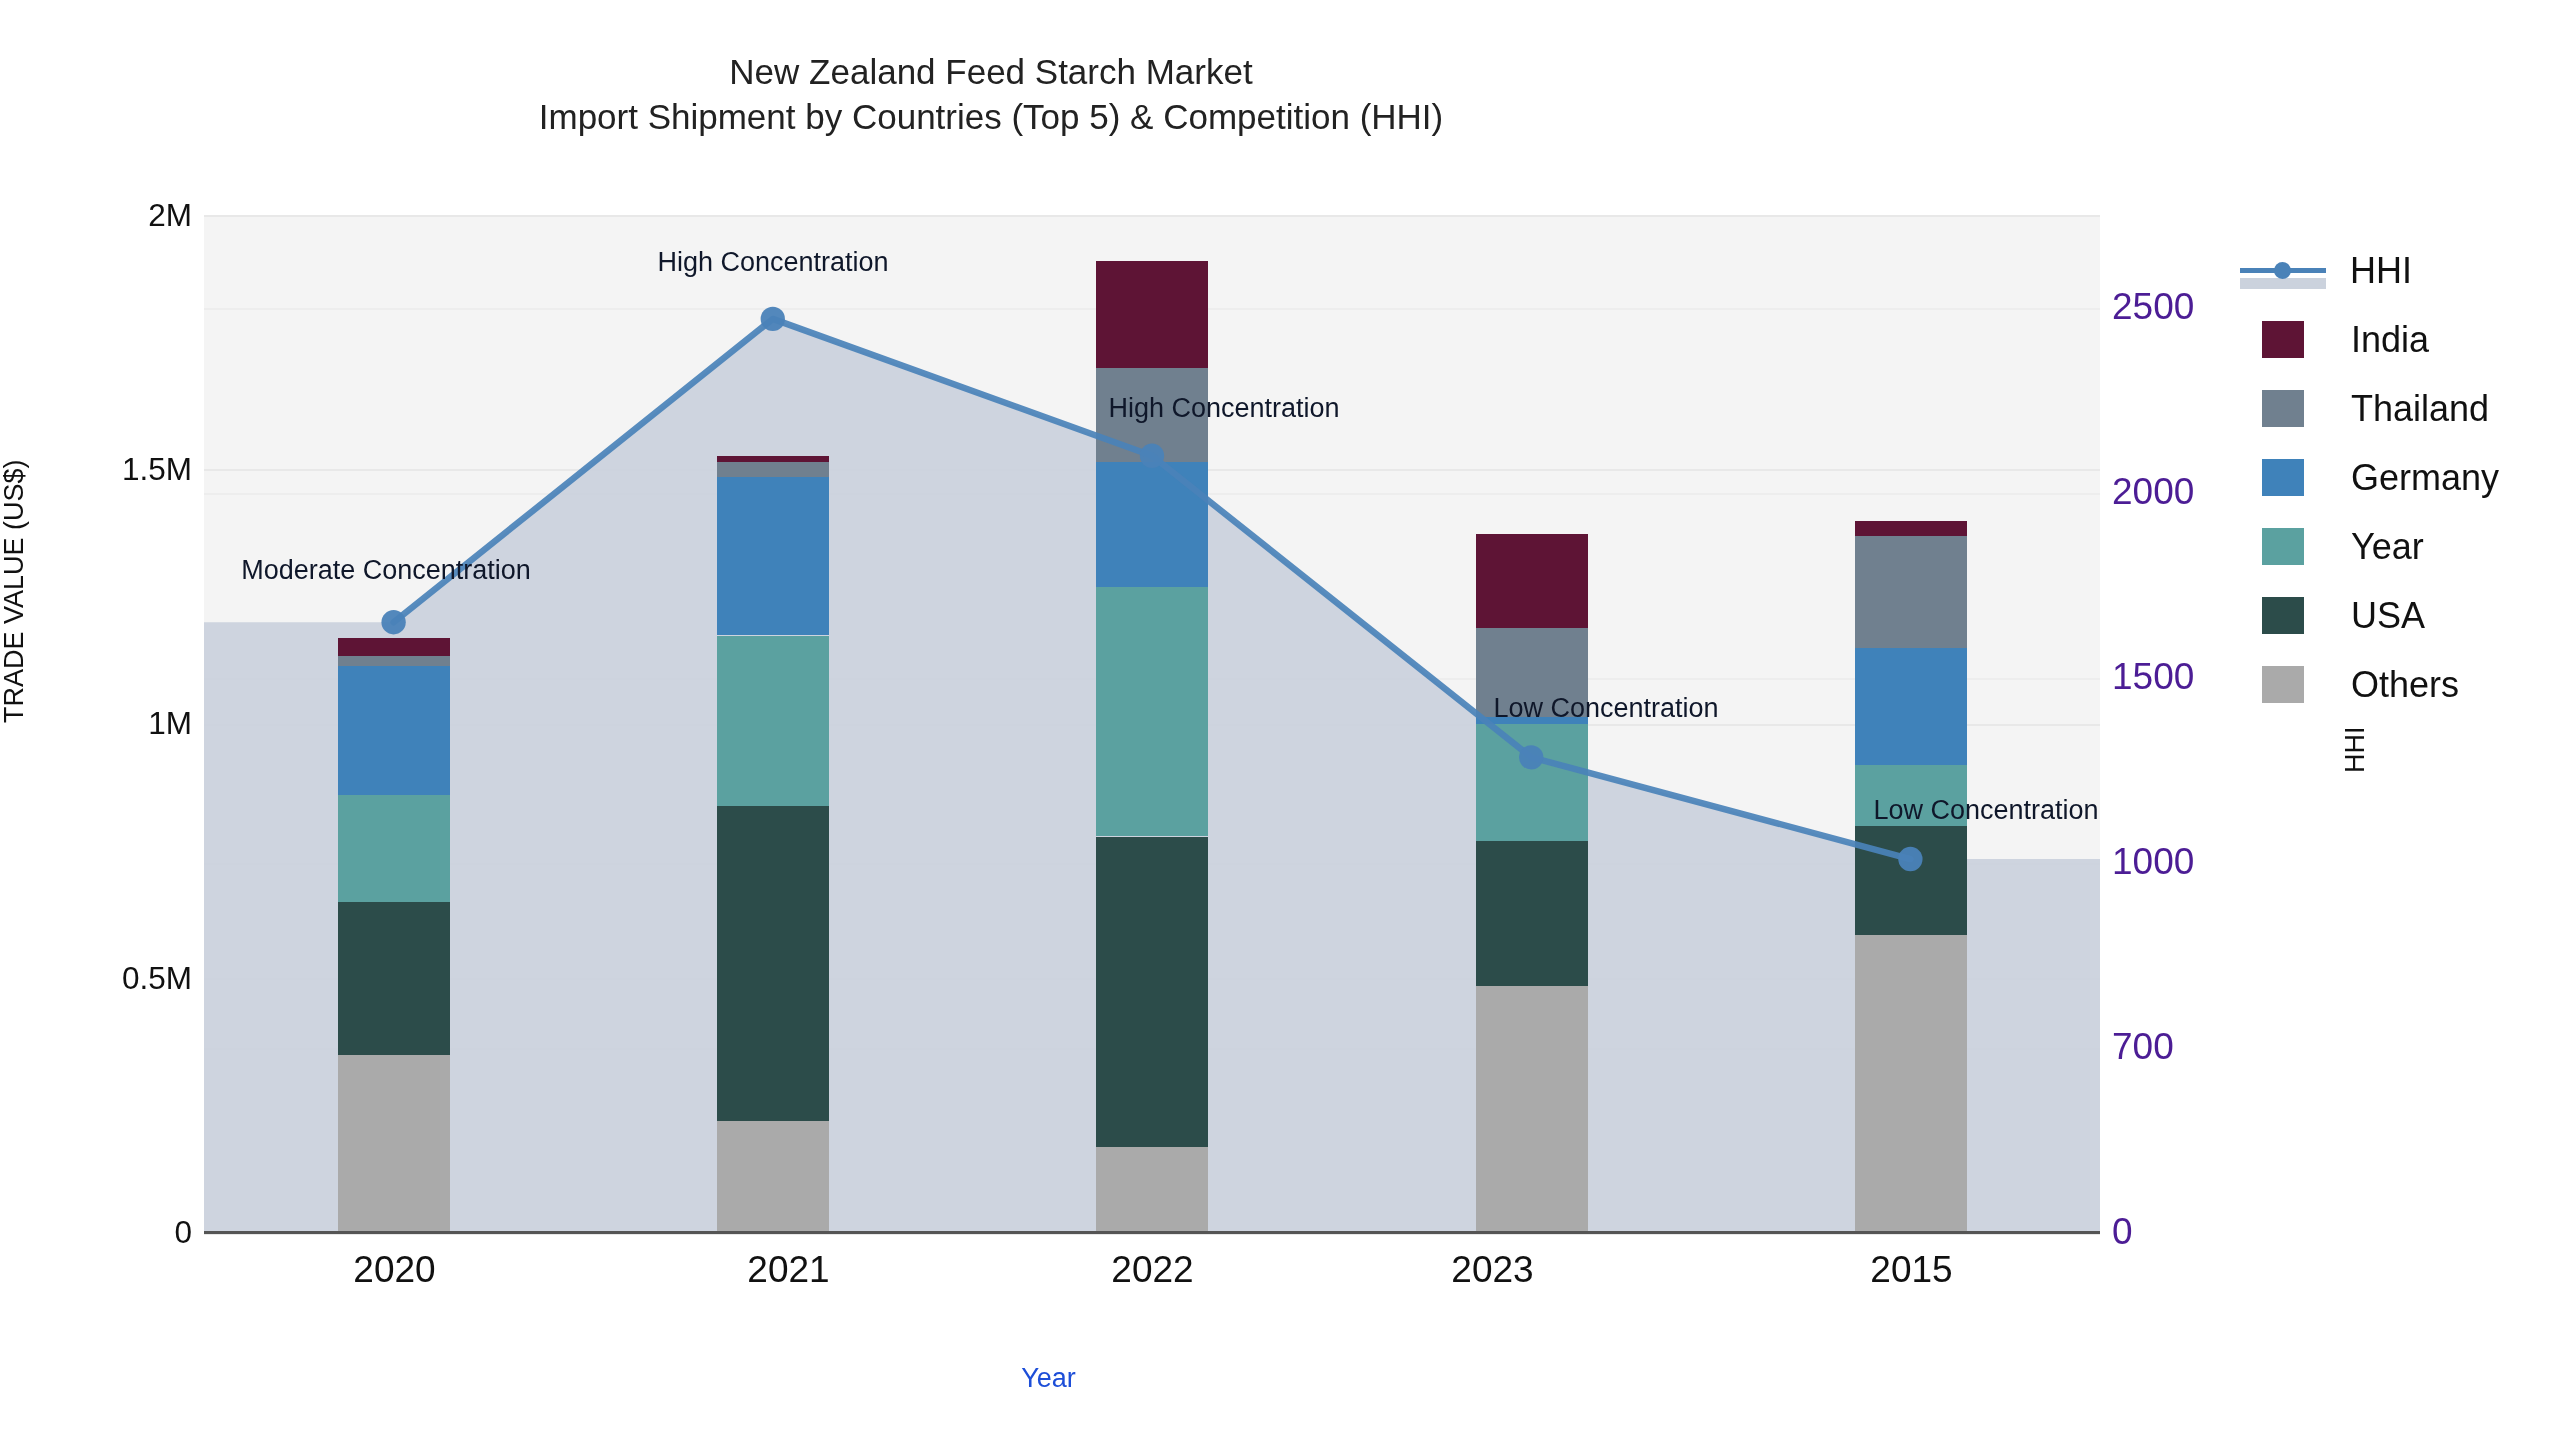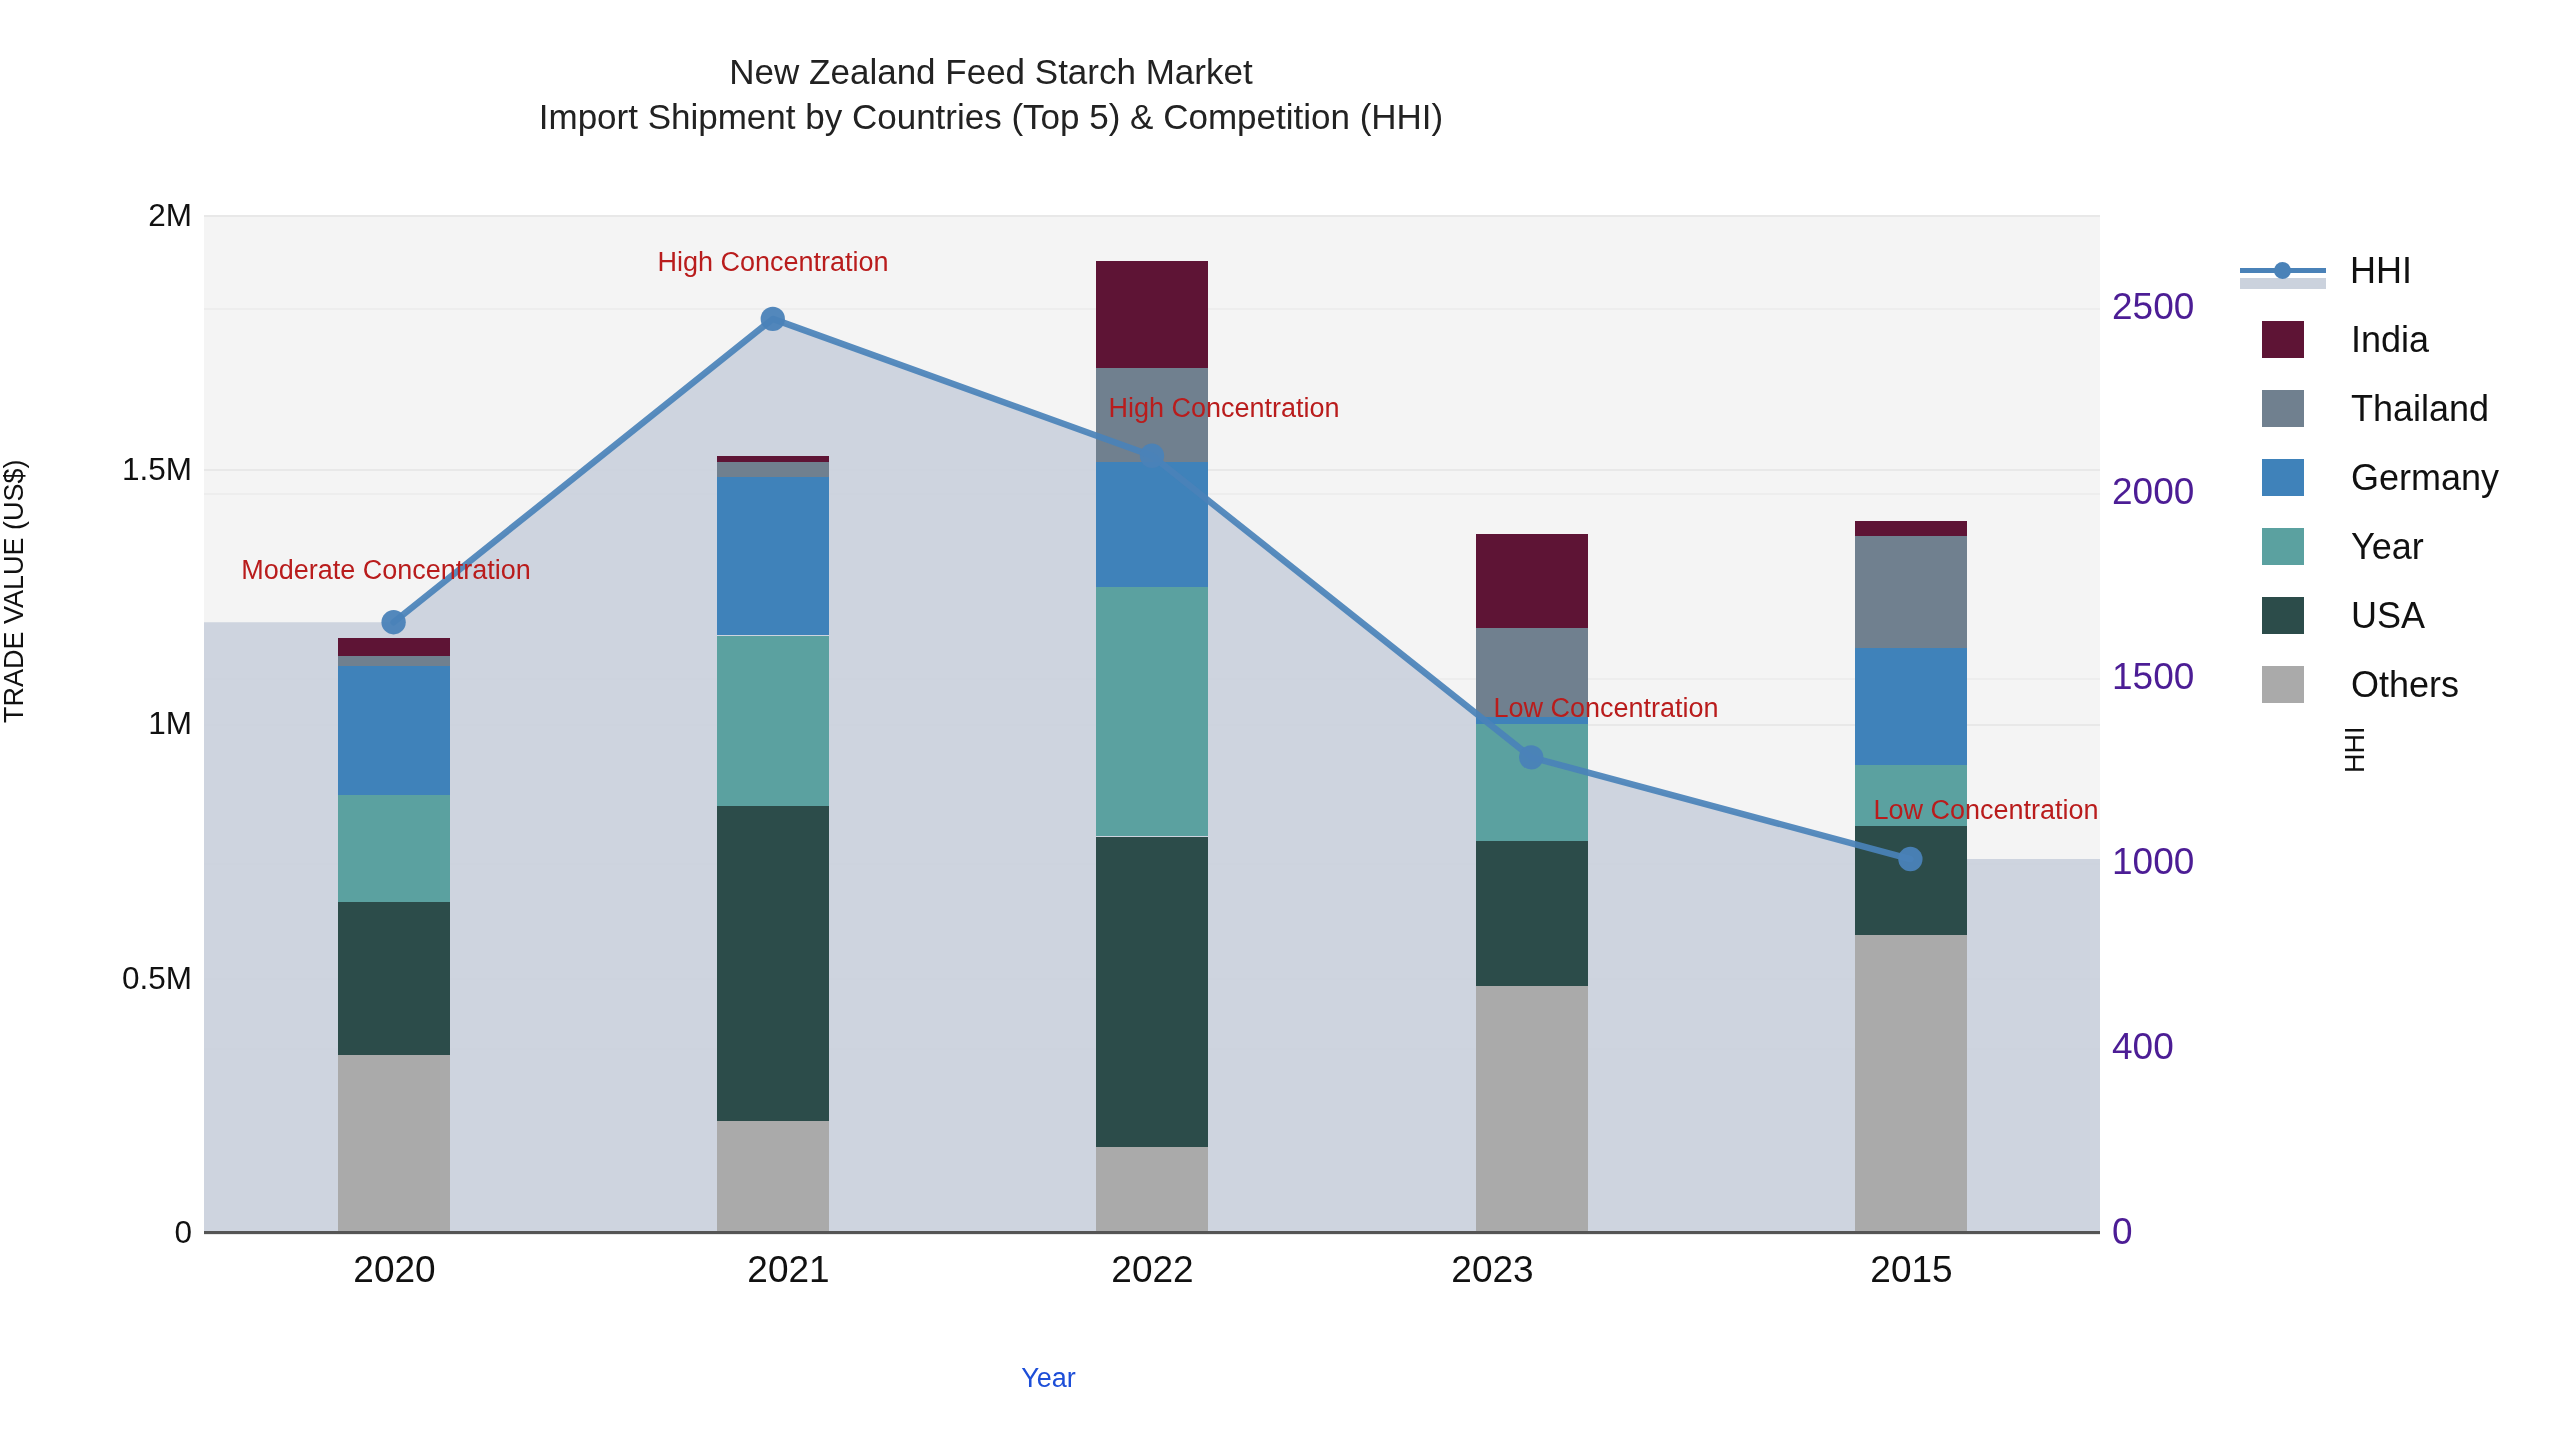--- a/index.html
+++ b/index.html
@@ -25,21 +25,21 @@
   .ylab-right{position:absolute;left:2112px;width:165px;text-align:left;font-size:37px;color:#4c1d95;transform:translateY(-50%);white-space:nowrap;}
 
   .axis-title-y{position:absolute;left:-1.4px;top:723px;transform:rotate(-90deg);transform-origin:left top;font-size:27px;color:#111;white-space:nowrap;}
   .axis-title-y2{position:absolute;left:2340px;top:773px;transform:rotate(-90deg);transform-origin:left top;font-size:27px;color:#111;white-space:nowrap;}
   .axis-title-x{position:absolute;left:0;top:1363px;width:2097px;text-align:center;font-size:27px;color:#1d4ed8;}
 
   .xlab{position:absolute;top:1249px;width:215px;margin-left:-107px;text-align:center;font-size:37px;color:#111;}
 
   .xaxisline{position:absolute;left:204px;top:1231px;width:1896px;height:2.9px;background:#555;}
 
-  .annot{position:absolute;font-size:27px;color:#b91c1c;white-space:nowrap;transform:translate(-50%,-50%);}
+  .annot{position:absolute;font-size:27px;color:#0f172a;white-space:nowrap;transform:translate(-50%,-50%);}
 
   .legend{position:absolute;left:2240px;top:236px;width:336px;}
   .legrow{display:flex;align-items:center;height:69px;}
   .swatch{width:42px;height:37px;margin-right:24px;flex:0 0 auto;}
   .legline{width:86px;height:37px;position:relative;margin-right:24px;flex:0 0 auto;}
   .legline .ln{position:absolute;left:0;top:15.7px;width:86px;height:5.7px;background:#4a82b8;}
   .legline .band{position:absolute;left:0;top:26px;width:86px;height:11.4px;background:#cbd2dd;}
   .legline .dot{position:absolute;left:34px;top:10px;width:17px;height:17px;border-radius:50%;background:#4a82b8;}
   .legtext{font-size:36px;color:#111;white-space:nowrap;}
 </style>
@@ -130,21 +130,21 @@
 
   <div id="yticksleft">
       <div class="ylab ylab-left" style="top: 1232px;">0</div>
       <div class="ylab ylab-left" style="top: 978px;">0.5M</div>
       <div class="ylab ylab-left" style="top: 723px;">1M</div>
       <div class="ylab ylab-left" style="top: 469px;">1.5M</div>
       <div class="ylab ylab-left" style="top: 215px;">2M</div>
     </div>
   <div id="yticksright">
       <div class="ylab-right" style="top: 1232px;">0</div>
-      <div class="ylab-right" style="top: 1047px;">400</div>
+      <div class="ylab-right" style="top: 1047px;">700</div>
       <div class="ylab-right" style="top: 862px;">1000</div>
       <div class="ylab-right" style="top: 677px;">1500</div>
       <div class="ylab-right" style="top: 492px;">2000</div>
       <div class="ylab-right" style="top: 307px;">2500</div>
     </div>
   <div id="xticks">
       <div class="xlab" style="left: 394px;">2020</div>
       <div class="xlab" style="left: 788px;">2021</div>
       <div class="xlab" style="left: 1152px;">2022</div>
       <div class="xlab" style="left: 1492px;">2023</div>

